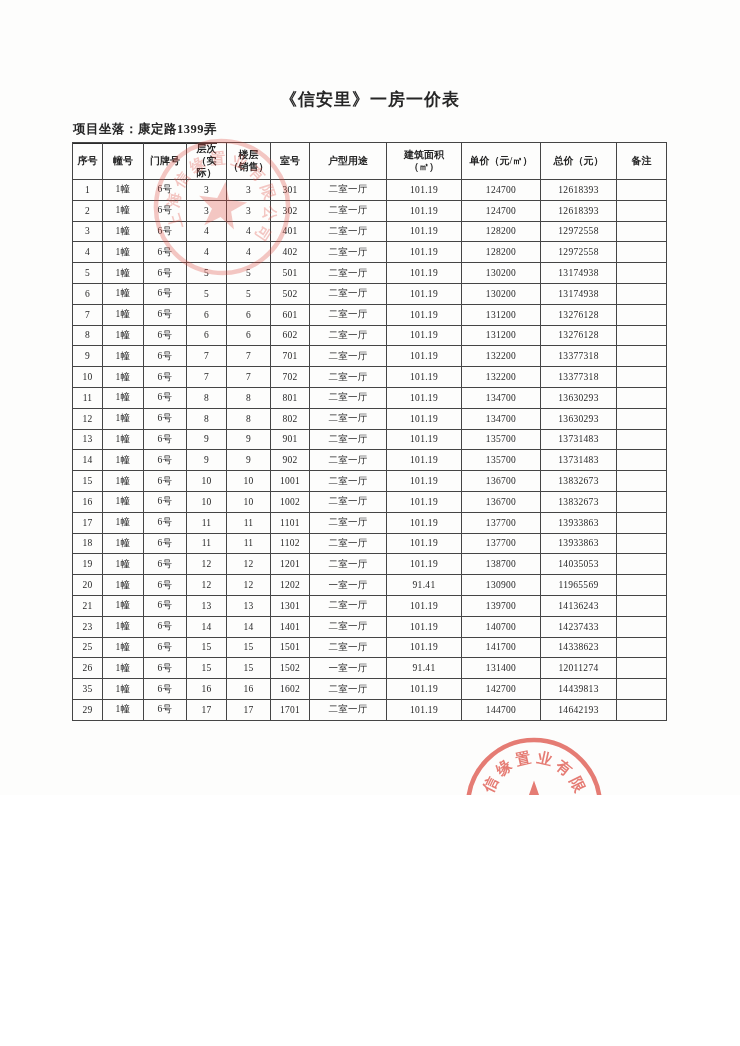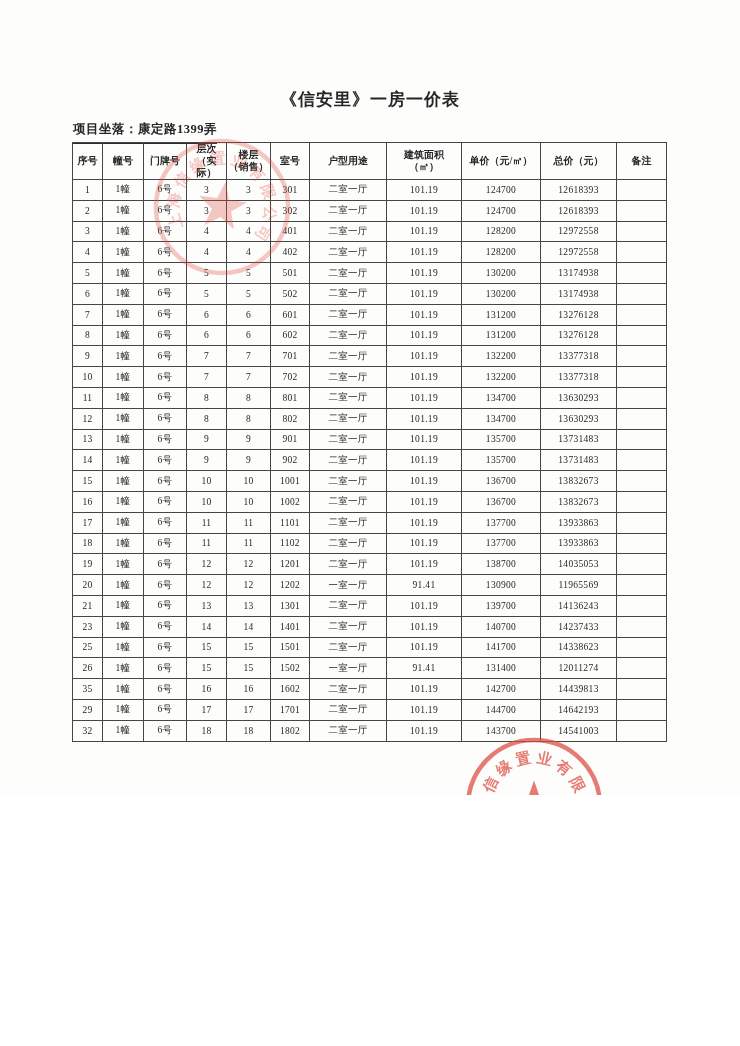--- a/index.html
+++ b/index.html
@@ -438,33 +438,20 @@
           <td>6号</td>
           <td>17</td>
           <td>17</td>
           <td>1701</td>
           <td>二室一厅</td>
           <td>101.19</td>
           <td>144700</td>
           <td>14642193</td>
           <td></td>
         </tr>
-        <tr>
-          <td>32</td>
-          <td>1幢</td>
-          <td>6号</td>
-          <td>18</td>
-          <td>18</td>
-          <td>1802</td>
-          <td>二室一厅</td>
-          <td>101.19</td>
-          <td>143700</td>
-          <td>14541003</td>
-          <td></td>
-        </tr>
       </tbody>
   </table>
 
   <div class="page-footer">第2页，共6页</div>
 
   <div class="seal seal-top">
     <svg viewBox="-100 -100 200 200">
       <circle cx="0" cy="0" r="88" fill="none" stroke-width="6" stroke="#dd4b40"></circle>
       <polygon points="0,-34 8,-11 32.3,-10.5 12.9,4.2 20,27.5 0,13.6 -20,27.5 -12.9,4.2 -32.3,-10.5 -8,-11" fill="#dd4b40"></polygon>
       <g class="arc">

